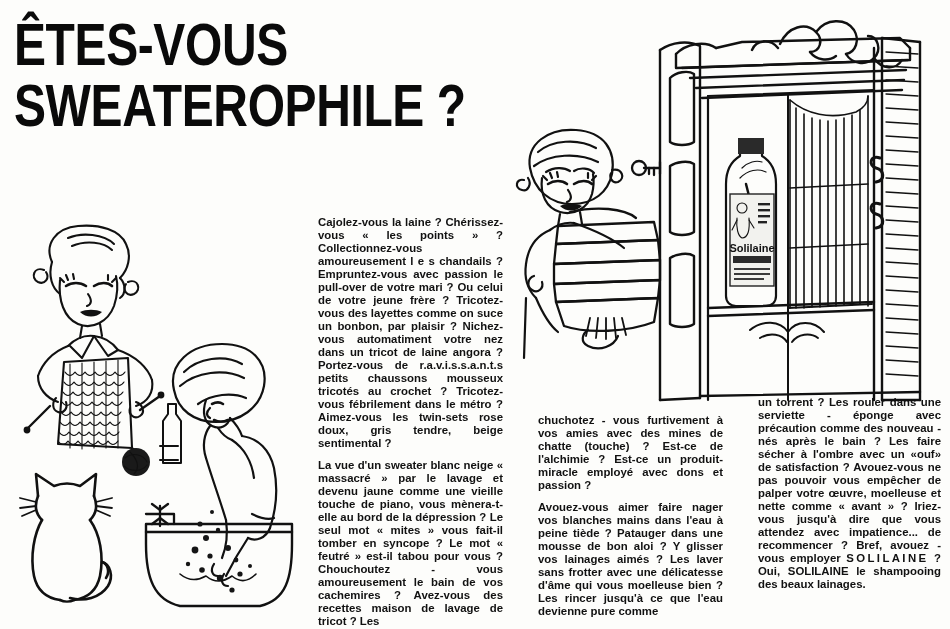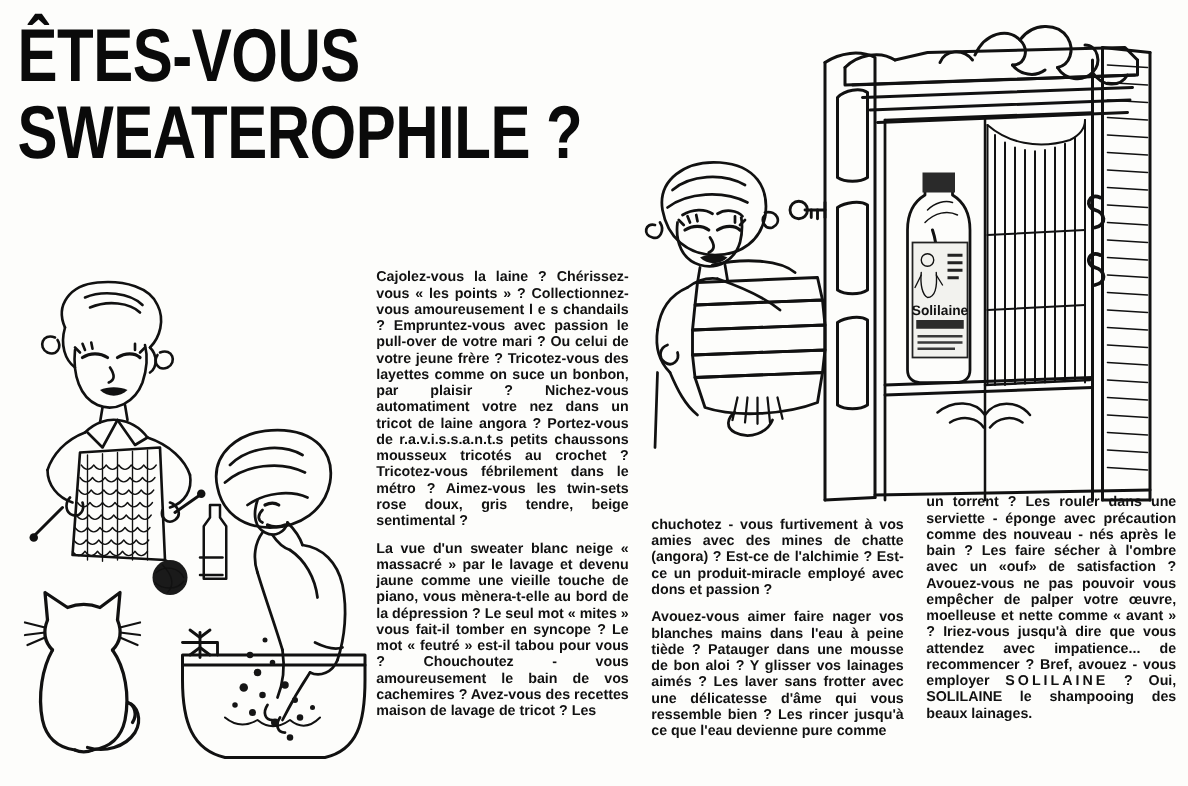--- a/index.html
+++ b/index.html
@@ -34,21 +34,21 @@
   .col{
     position:absolute;
     font-size:11.4px;
     line-height:13.0px;
     text-align:justify;
     text-justify:inter-word;
     color:#111;
     font-weight:600;
     -webkit-font-smoothing:none;
   }
-  .col p{margin:0 0 9px 0;}
+  .col p{margin:0 0 9px 17px;}
   .col p:last-child{margin-bottom:0;}
   #col1{left:301px;top:216px;width:202px;}
   #col2{left:521px;top:414px;width:202px;}
   #col3{left:741px;top:396px;width:200px;}
   .brand-sp{font-weight:bold;letter-spacing:2.4px;}
   .brand{font-weight:bold;}
 
   
   .ill{position:absolute;}
   .ill svg{display:block;overflow:visible;}
@@ -431,21 +431,21 @@
       </g>
     </svg>
   </div>
 
   <div class="col" id="col1">
     <p>Cajolez-vous la laine ? Chérissez-vous « les points » ? Collectionnez-vous amoureusement l e s chandails ? Empruntez-vous avec passion le pull-over de votre mari ? Ou celui de votre jeune frère ? Tricotez-vous des layettes comme on suce un bonbon, par plaisir ? Nichez-vous automatiment votre nez dans un tricot de laine angora ? Portez-vous de r.a.v.i.s.s.a.n.t.s petits chaussons mousseux tricotés au crochet ? Tricotez-vous fébrilement dans le métro ? Aimez-vous les twin-sets rose doux, gris tendre, beige sentimental ?</p>
     <p>La vue d'un sweater blanc neige « massacré » par le lavage et devenu jaune comme une vieille touche de piano, vous mènera-t-elle au bord de la dépression ? Le seul mot « mites » vous fait-il tomber en syncope ? Le mot « feutré » est-il tabou pour vous ? Chouchoutez - vous amoureusement le bain de vos cachemires ? Avez-vous des recettes maison de lavage de tricot ? Les</p>
   </div>
 
   <div class="col" id="col2">
-    <p>chuchotez - vous furtivement à vos amies avec des mines de chatte (angora) ? Est-ce de l'alchimie ? Est-ce un produit-miracle employé avec dons et passion ?</p>
-    <p>Avouez-vous aimer faire nager vos blanches mains dans l'eau à peine tiède ? Patauger dans une mousse de bon aloi ? Y glisser vos lainages aimés ? Les laver sans frotter avec une délicatesse d'âme qui vous ressemble bien ? Les rincer jusqu'à ce que l'eau devienne pure comme</p>
+    <p>chuchotez - vous furtivement à vos amies avec des mines de chatte (touche) ? Est-ce de l'alchimie ? Est-ce un produit-miracle employé avec dons et passion ?</p>
+    <p>Avouez-vous aimer faire nager vos blanches mains dans l'eau à peine tiède ? Patauger dans une mousse de bon aloi ? Y glisser vos lainages aimés ? Les laver sans frotter avec une délicatesse d'âme qui vous moelleuse bien ? Les rincer jusqu'à ce que l'eau devienne pure comme</p>
   </div>
 
   <div class="col" id="col3">
     <p><span>un torrent ? Les rouler dans une serviette - éponge avec précaution comme des nouveau - nés après le bain ? Les faire sécher à l'ombre avec un «ouf» de satisfaction ? Avouez-vous ne pas pouvoir vous empêcher de palper votre œuvre, moelleuse et nette comme « avant » ? Iriez-vous jusqu'à dire que vous attendez avec impatience... de recommencer ? Bref, avouez - vous employer </span><span class="brand-sp">SOLILAINE</span><span> ? Oui, </span><span class="brand">SOLILAINE</span><span> le shampooing des beaux lainages.</span></p>
   </div>
 
 </div>
 
 </body></html>

